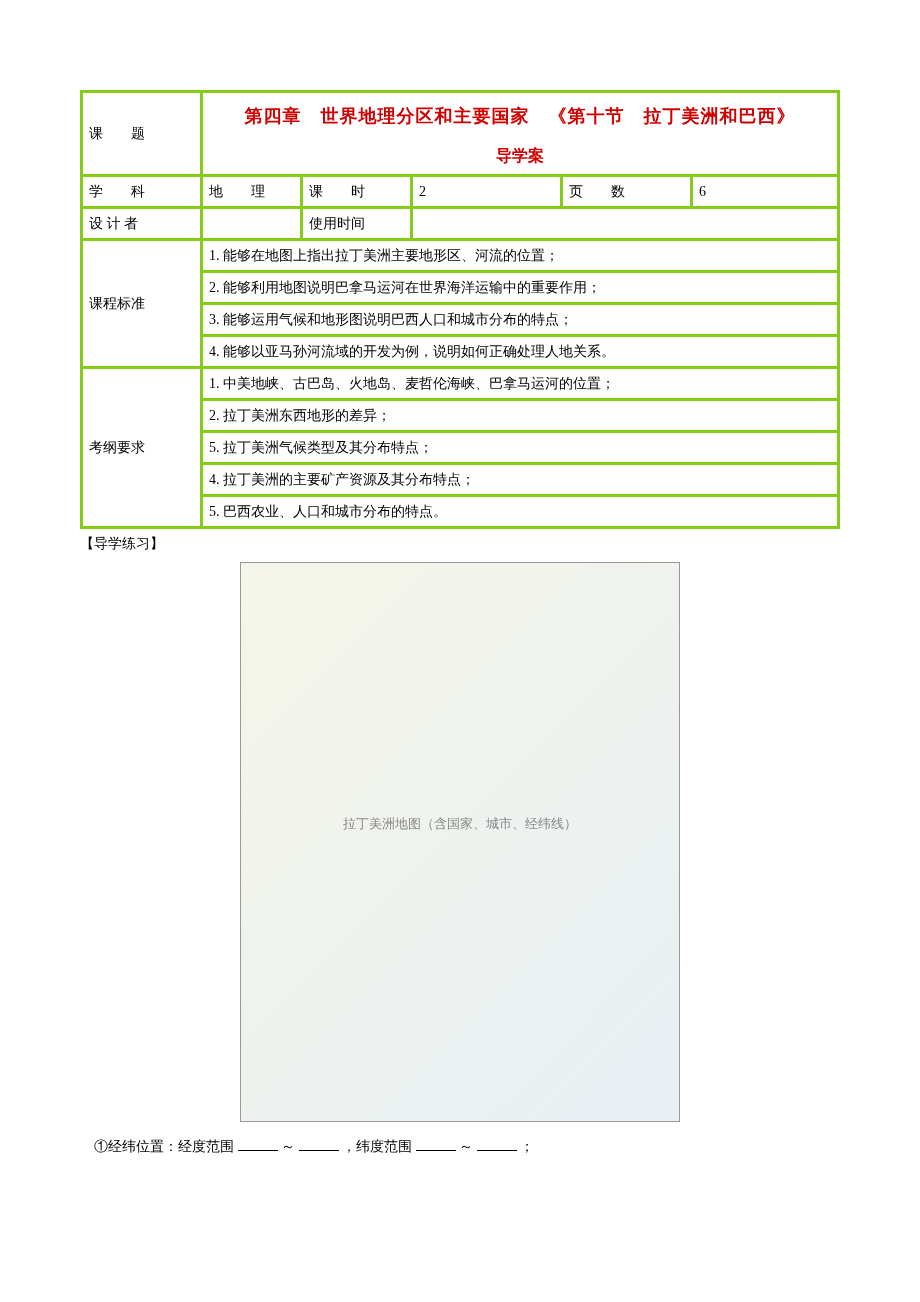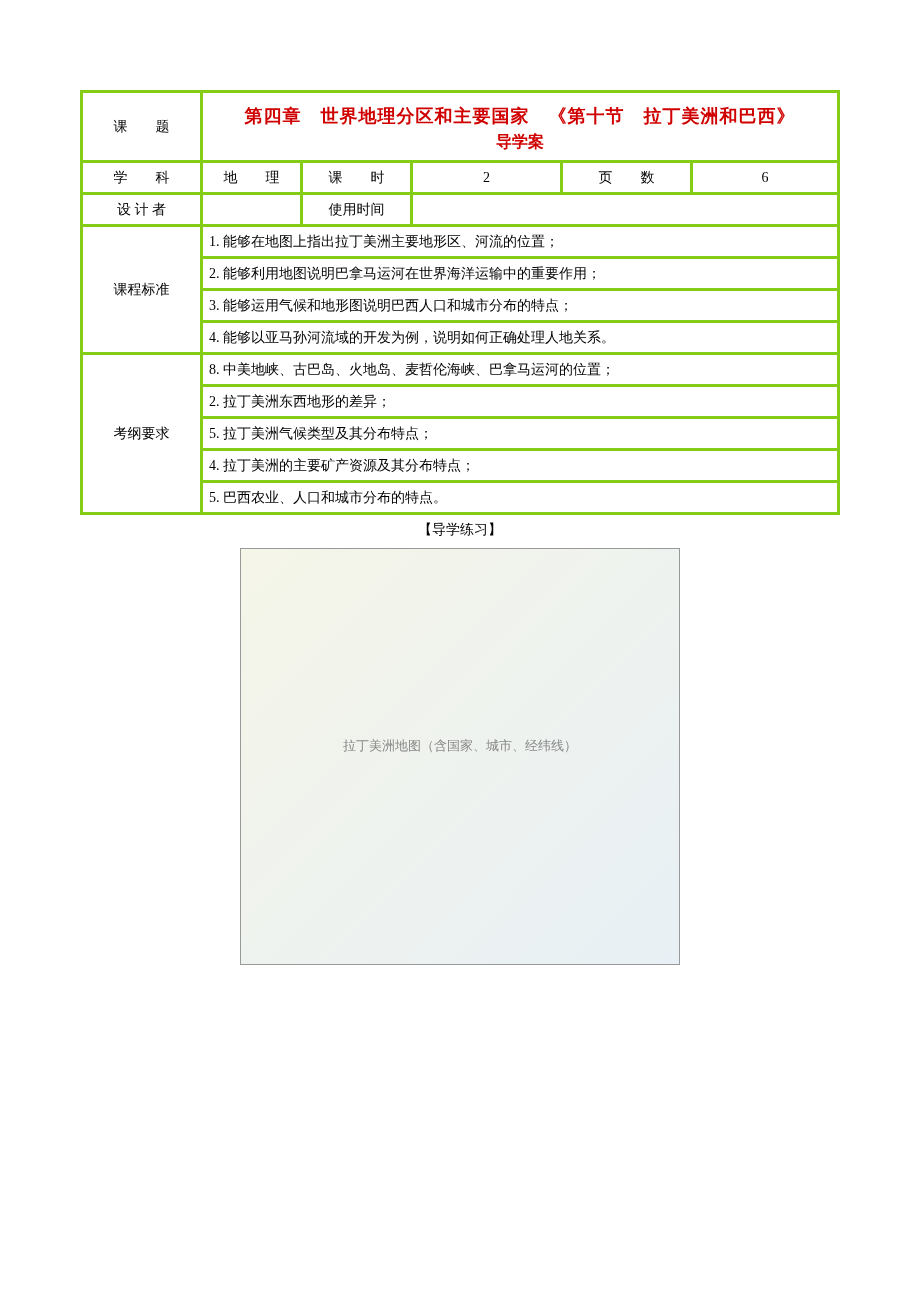--- a/index.html
+++ b/index.html
@@ -28,30 +28,30 @@
     text-align: center;
     font-size: 18px;
     letter-spacing: 1px;
   }
   .subtitle-red {
     color: #d00000;
     font-weight: bold;
     text-align: center;
     font-size: 16px;
   }
-  .center { text-align: center; }
+  .center { }
   .bold { font-weight: bold; }
   .map-wrap {
     margin: 8px auto;
     text-align: center;
   }
   .map-placeholder {
     display: inline-block;
     width: 440px;
-    height: 417px;
+    height: 560px;
     border: 1px solid #999;
     background: linear-gradient(135deg,#f5f5e8,#e8f0f5);
     position: relative;
     font-size: 10px;
     color: #555;
   }
   .map-label {
     position: absolute;
     top: 45%;
     width: 100%;
@@ -62,41 +62,41 @@
   .blank {
     display: inline-block;
     border-bottom: 1px solid #000;
     min-width: 40px;
     height: 1em;
     vertical-align: baseline;
   }
   .blank-m { min-width: 60px; }
   .blank-s { min-width: 30px; }
   .body-text { margin-top: 4px; }
-  .body-text p { margin: 2px 0; text-align: center; }
+  .body-text p { margin: 2px 0; }
   .indent { text-indent: 1em; }
 </style>
 </head>
 <body>
 
 <table class="main">
   <colgroup>
     <col style="width:120px">
       <col style="width:100px">
       <col style="width:110px">
       <col style="width:150px">
       <col style="width:130px">
       <col>
   </colgroup>
   <tbody>
       <tr>
     <td rowspan="2" class="center">课　　题</td>
     <td colspan="5" rowspan="2" style="padding:10px 4px 6px 4px;">
       <div class="title-red">第四章　世界地理分区和主要国家　《第十节　拉丁美洲和巴西》</div>
-      <div class="subtitle-red" style="">导学案</div>
+      <div class="subtitle-red" style="margin-top:14px;">导学案</div>
     </td>
   </tr>
   <tr></tr>
   <tr>
     <td class="center">学　　科</td>
     <td class="center">地　　理</td>
     <td class="center">课　　时</td>
     <td class="center">2</td>
     <td class="center">页　　数</td>
     <td class="center">6</td>
@@ -115,21 +115,21 @@
         <td colspan="5">2. 能够利用地图说明巴拿马运河在世界海洋运输中的重要作用；</td>
       </tr>
   <tr>
         <td colspan="5">3. 能够运用气候和地形图说明巴西人口和城市分布的特点；</td>
       </tr>
   <tr>
         <td colspan="5">4. 能够以亚马孙河流域的开发为例，说明如何正确处理人地关系。</td>
       </tr>
   <tr>
     <td rowspan="5" class="center">考纲要求</td>
-    <td colspan="5">8. 中美地峡、古巴岛、火地岛、麦哲伦海峡、巴拿马运河的位置；</td>
+    <td colspan="5">1. 中美地峡、古巴岛、火地岛、麦哲伦海峡、巴拿马运河的位置；</td>
   </tr>
   <tr>
         <td colspan="5">2. 拉丁美洲东西地形的差异；</td>
       </tr>
   <tr>
         <td colspan="5">5. 拉丁美洲气候类型及其分布特点；</td>
       </tr>
   <tr>
         <td colspan="5">4. 拉丁美洲的主要矿产资源及其分布特点；</td>
       </tr>
@@ -142,15 +142,26 @@
 <div class="body-text">
   <p>【导学练习】</p>
 
   <div class="map-wrap">
     <div class="map-placeholder">
       <div class="map-label">拉丁美洲地图（含国家、城市、经纬线）</div>
     </div>
   </div>
 
 
+  <p class="indent">
+    <span>①经纬位置：经度范围</span>
+    <span class="blank"></span>
+    <span>～</span>
+    <span class="blank"></span>
+    <span>，纬度范围</span>
+    <span class="blank"></span>
+    <span>～</span>
+    <span class="blank"></span>
+    <span>；</span>
+  </p>
 
 
 </div>
 
 </body></html>

